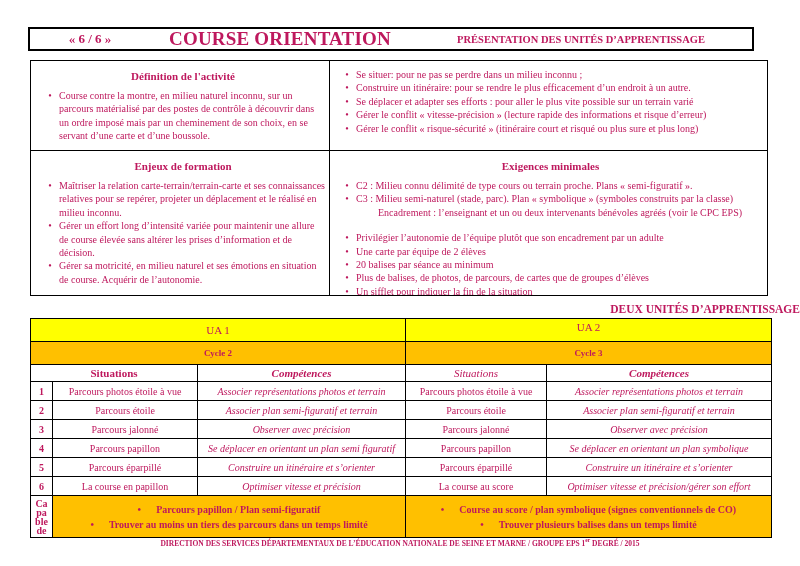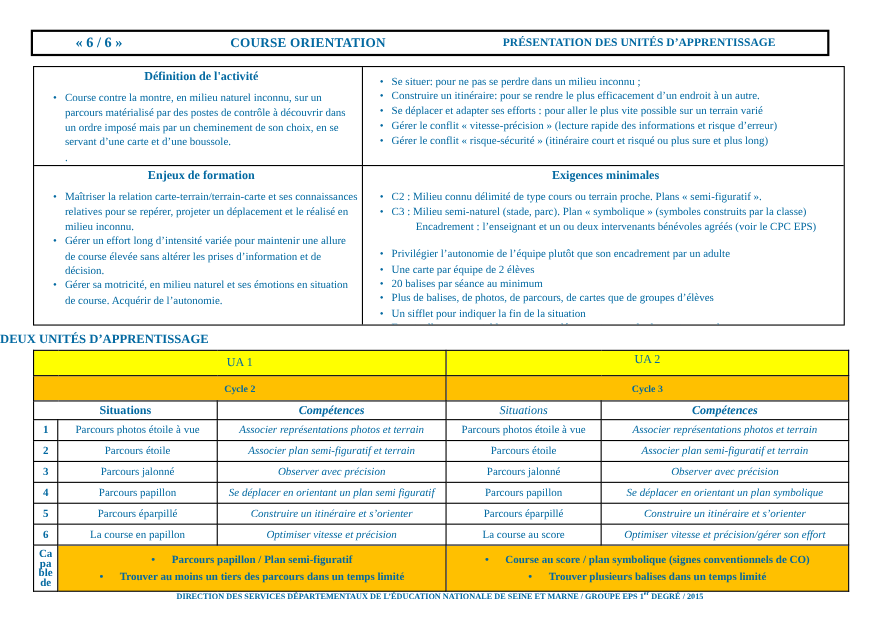--- a/index.html
+++ b/index.html
@@ -1,43 +1,43 @@
 <!DOCTYPE html>
 <html lang="fr"><head>
 <meta charset="utf-8">
 <style>
   html,body{margin:0;padding:0;background:#fff;}
-  .page{position:relative;width:800px;height:566px;background:#fff;color:#0369a1;
+  .page{position:relative;width:800px;height:566px;background:#fff;color:#be185d;
         font-family:"Liberation Serif","DejaVu Serif",serif;overflow:hidden;}
 
   
   .header-box{position:absolute;left:28px;top:27px;width:722px;height:20px;
               border:2px solid #000;display:flex;align-items:center;}
   .hdr-page{flex:0 0 120px;text-align:center;font-weight:bold;font-size:13px;}
-  .hdr-title{flex:0 0 260px;text-align:center;font-weight:bold;font-size:12px;letter-spacing:.2px;}
+  .hdr-title{flex:0 0 260px;text-align:center;font-weight:bold;font-size:19px;letter-spacing:.2px;}
   .hdr-sub{flex:1;text-align:center;font-weight:bold;font-size:10.5px;}
 
   
   .grid{position:absolute;left:30px;top:60px;width:738px;height:236px;border:1px solid #000;
         display:grid;grid-template-columns:299px 1fr;grid-template-rows:90px 1fr;box-sizing:border-box;}
   .gcell{box-sizing:border-box;overflow:hidden;}
   .gcell.cl{border-right:1px solid #000;}
   .gcell.ct{border-bottom:1px solid #000;}
-  .box-title{text-align:center;font-weight:bold;font-size:11px;margin-top:3px;}
+  .box-title{text-align:center;font-weight:bold;font-size:11px;margin-top:9px;}
   .blist{margin-top:7px;}
   .b-row{display:flex;font-size:10px;line-height:13.4px;}
   .pad-l{padding-left:10px;padding-right:4px;}
   .pad-r{padding-left:8px;padding-right:4px;}
   .b-dot{flex:0 0 18px;text-align:center;}
   .b-text{flex:1;}
   .b-sub{padding-left:22px;}
   .grp2{margin-top:12px;}
 
   
-  .section-title{position:absolute;left:0;top:303px;width:100%;text-align:left;
+  .section-title{position:absolute;left:0;top:303px;width:100%;text-align:right;
                  font-weight:bold;font-size:11.5px;}
 
   
   .ua-table{position:absolute;left:30px;top:318px;border-collapse:collapse;table-layout:fixed;}
   .ua-table td{border:1px solid #000;padding:0 2px;text-align:center;vertical-align:middle;
                font-size:10px;overflow:hidden;white-space:nowrap;box-sizing:border-box;}
   .row-ua td{background:#FFFF00;font-weight:normal;font-size:11px;height:23px;}
   .row-ua td.ua2{vertical-align:top;padding-top:2px;}
   .row-cycle td{background:#FFC000;font-weight:bold;font-size:9px;height:23px;}
   .row-colhead td{height:17px;font-size:11px;}

